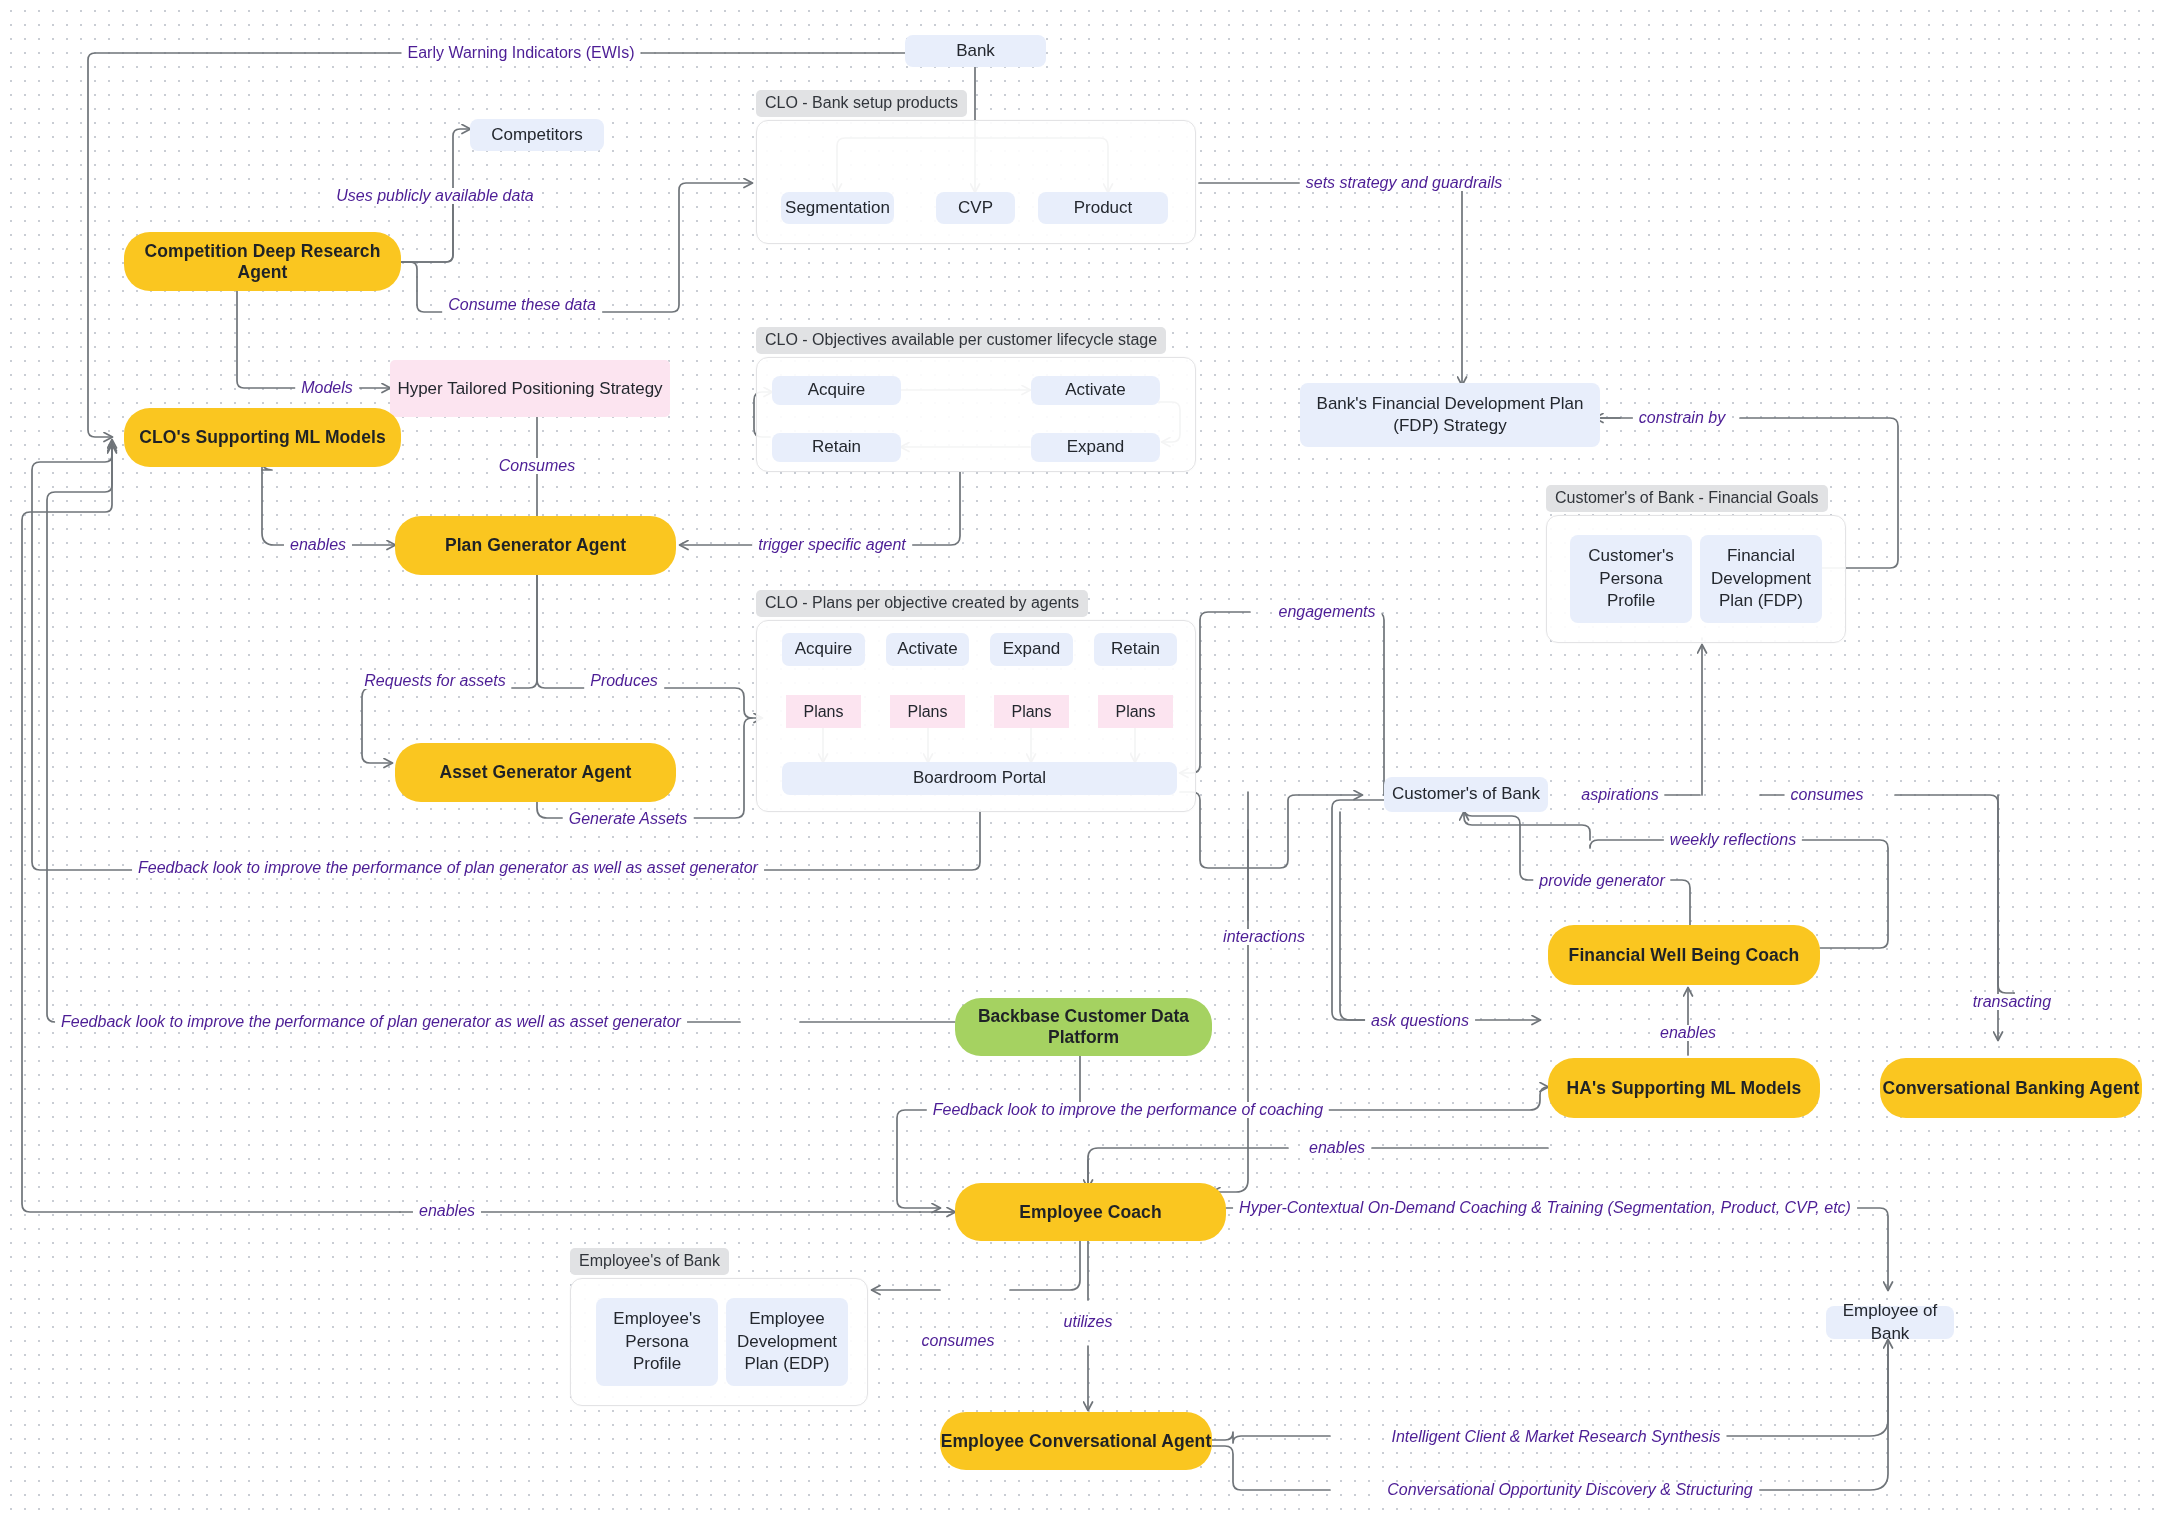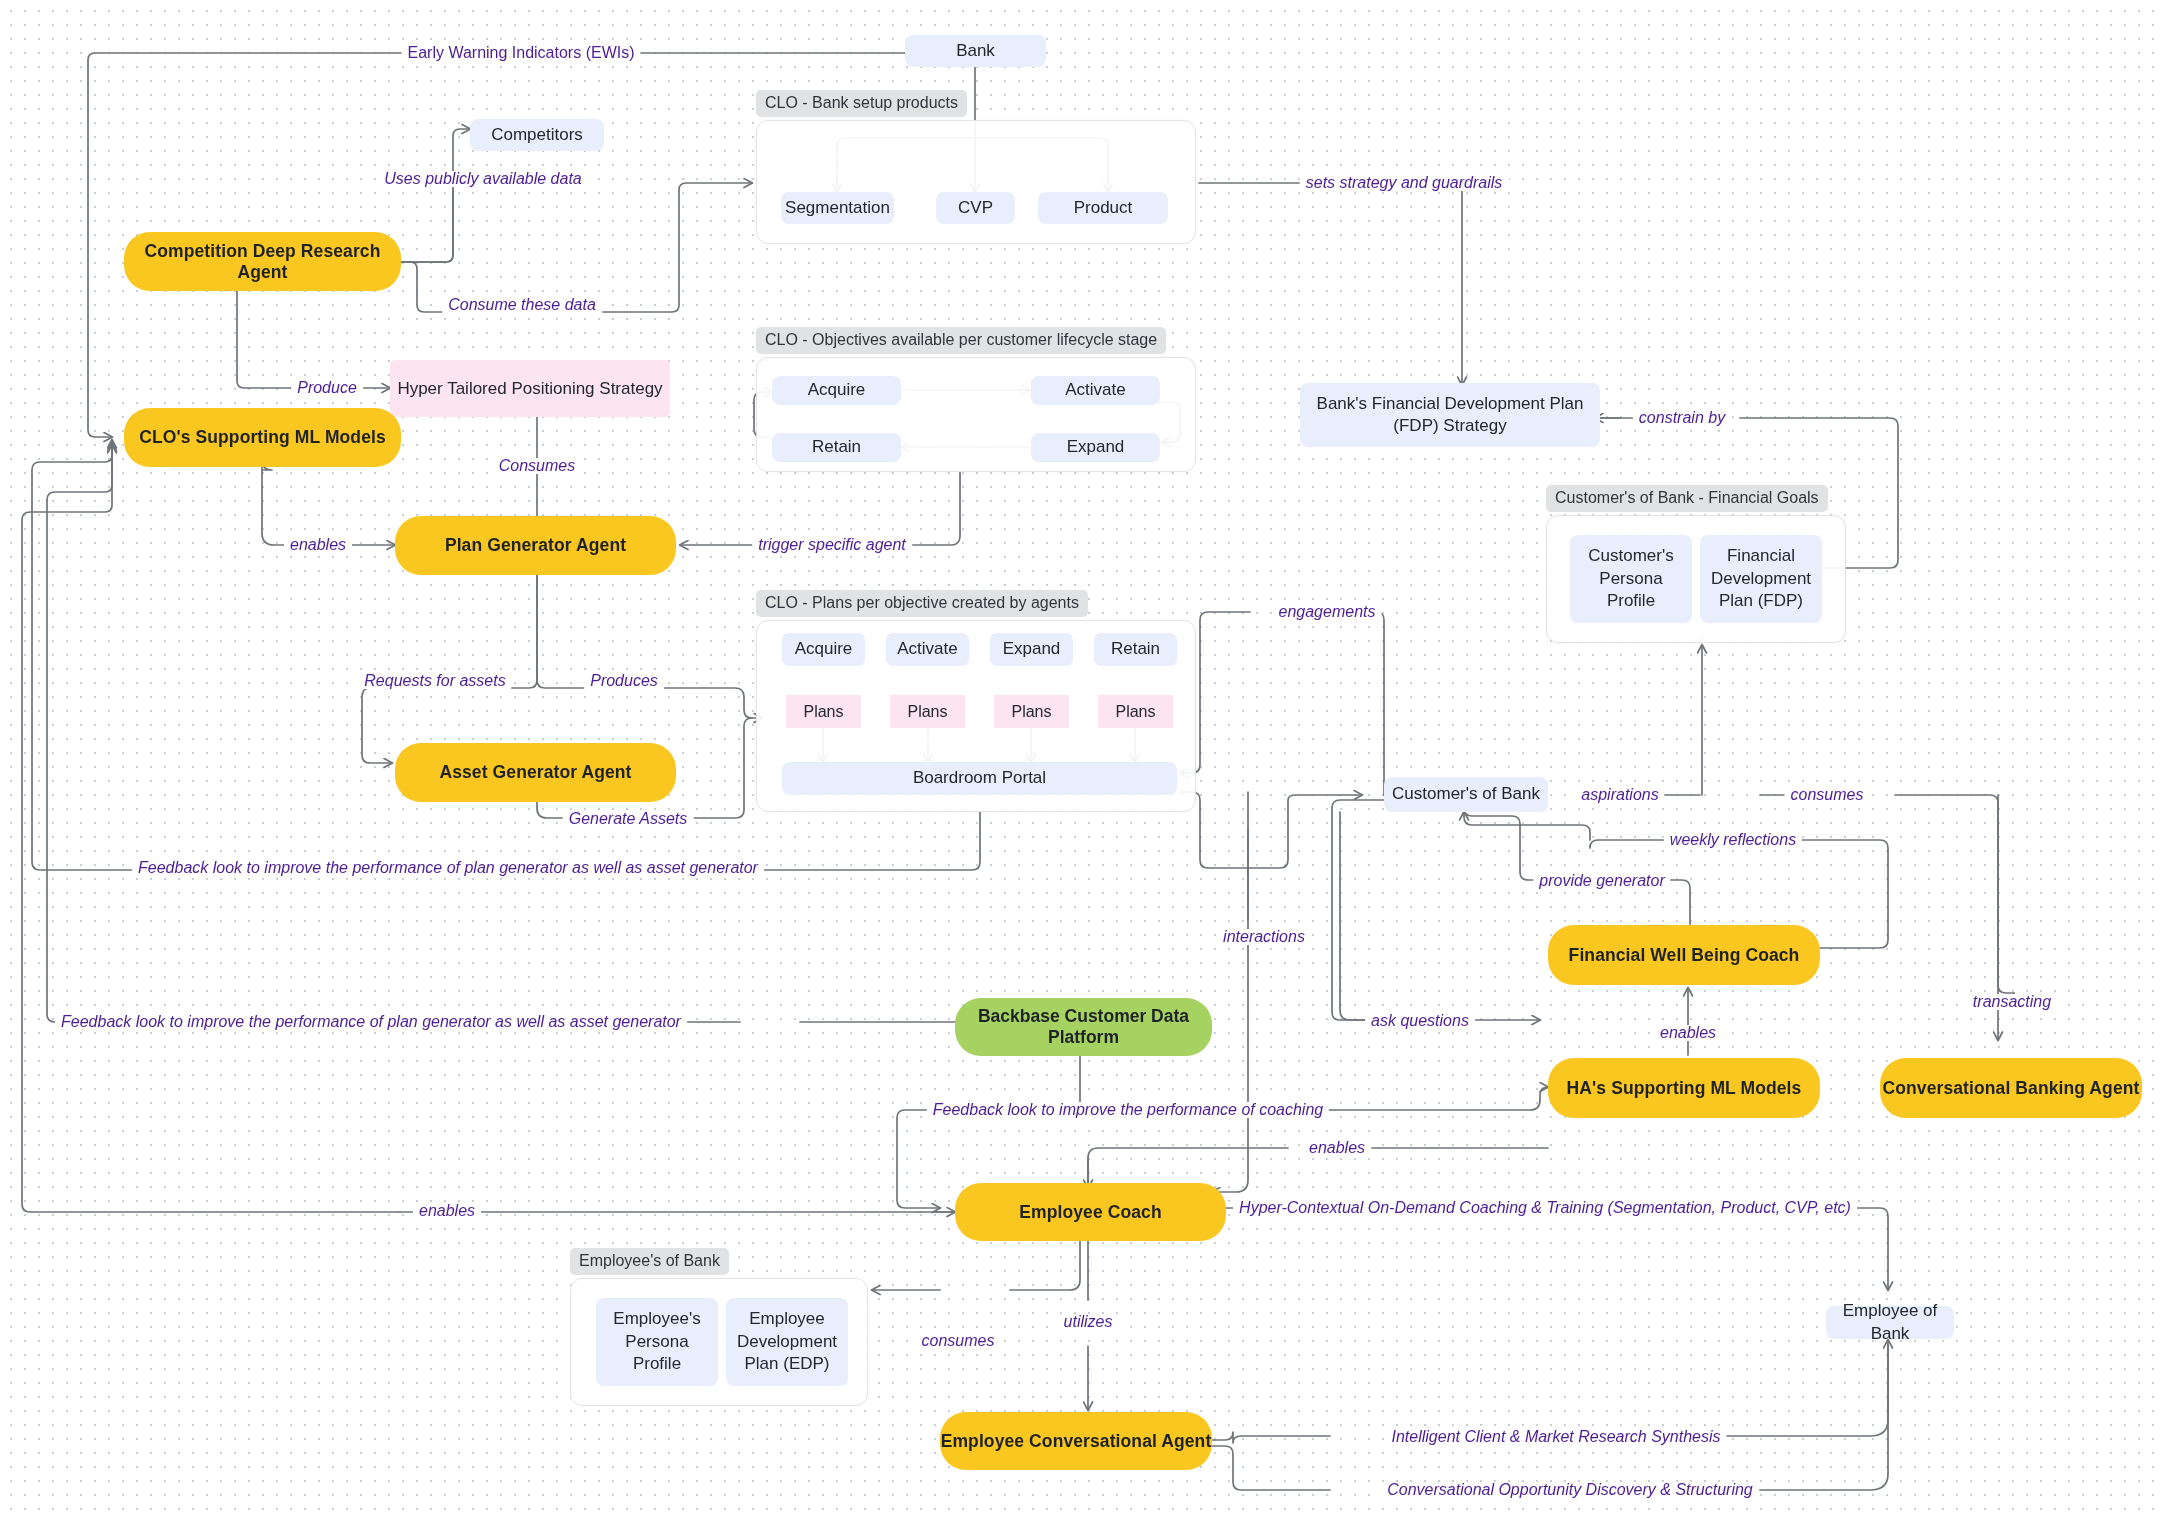--- a/index.html
+++ b/index.html
@@ -252,24 +252,24 @@
 
 <div class="node ent" style="left:782px;top:762px;width:395px;height:33px;">Boardroom Portal</div>
 
 <div class="node ent" style="left:1570px;top:535px;width:122px;height:88px;padding:0 8px;">Customer's Persona Profile</div>
 <div class="node ent" style="left:1700px;top:535px;width:122px;height:88px;padding:0 8px;">Financial Development Plan (FDP)</div>
 
 <div class="node ent" style="left:596px;top:1298px;width:122px;height:88px;padding:0 8px;">Employee's Persona Profile</div>
 <div class="node ent" style="left:726px;top:1298px;width:122px;height:88px;padding:0 8px;">Employee Development Plan (EDP)</div>
 
 <div class="elbl plain" style="left:521px;top:53px;">Early Warning Indicators (EWIs)</div>
-<div class="elbl" style="left:435px;top:179px;margin-left:48px;">Uses publicly available data</div>
+<div class="elbl" style="left:435px;top:196px;">Uses publicly available data</div>
 <div class="elbl" style="left:522px;top:305px;">Consume these data</div>
 <div class="elbl" style="left:1404px;top:183px;">sets strategy and guardrails</div>
-<div class="elbl" style="left:327px;top:388px;">Produce</div>
+<div class="elbl" style="left:327px;top:388px;">Models</div>
 <div class="elbl" style="left:537px;top:466px;">Consumes</div>
 <div class="elbl" style="left:318px;top:545px;">enables</div>
 <div class="elbl" style="left:832px;top:545px;">trigger specific agent</div>
 <div class="elbl" style="left:435px;top:681px;">Requests for assets</div>
 <div class="elbl" style="left:624px;top:681px;">Produces</div>
 <div class="elbl" style="left:628px;top:819px;">Generate Assets</div>
 <div class="elbl" style="left:448px;top:868px;">Feedback look to improve the performance of plan generator as well as asset generator</div>
 <div class="elbl" style="left:371px;top:1022px;">Feedback look to improve the performance of plan generator as well as asset generator</div>
 <div class="elbl" style="left:1682px;top:418px;">constrain by</div>
 <div class="elbl" style="left:1327px;top:612px;">engagements</div>

